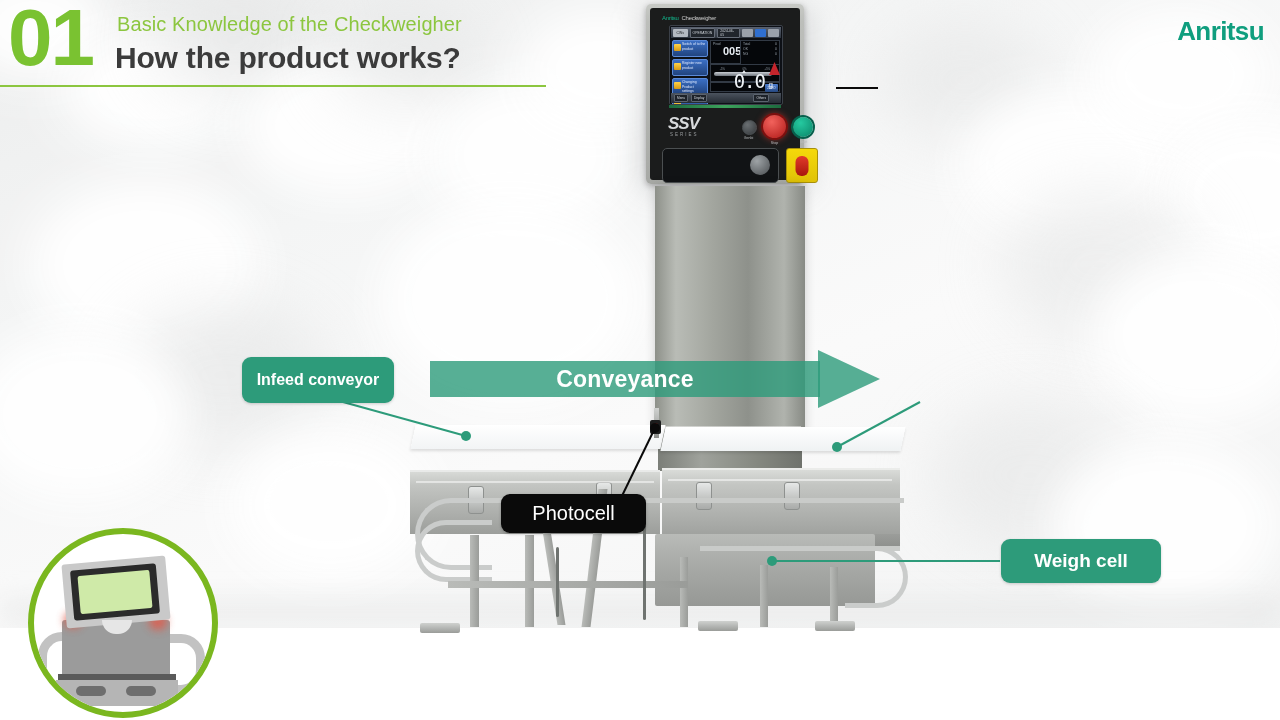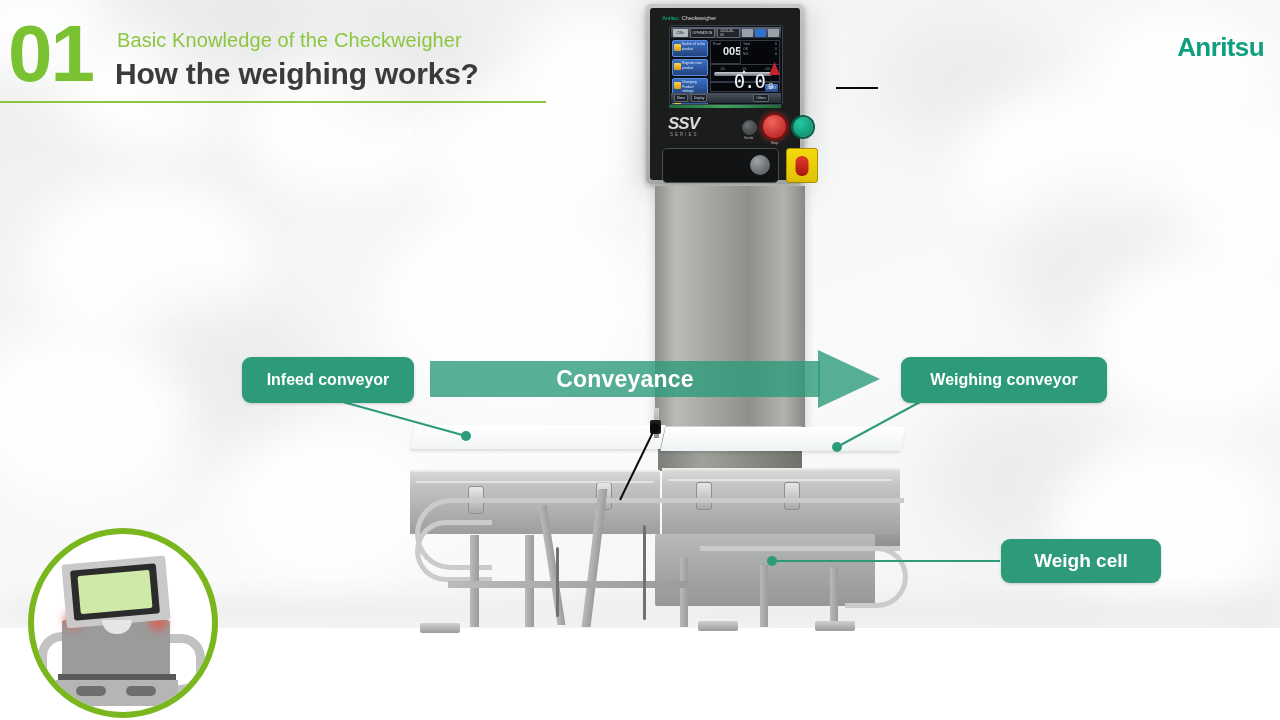--- a/index.html
+++ b/index.html
@@ -26,21 +26,21 @@
   .bg-floor{
     position:absolute;left:0;right:0;top:600px;height:40px;
     background:linear-gradient(180deg,rgba(228,229,229,.75),rgba(255,255,255,0));
     filter:blur(12px);
   }
   .bg-bottomwhite{
     position:absolute;left:0;right:0;top:628px;height:92px;background:#ffffff;
   }
 
   
-  .header{position:absolute;left:0;top:16px;width:1280px;height:96px;text-align:center;}
+  .header{position:absolute;left:0;top:0;width:1280px;height:96px;text-align:center;}
   .hdr-num{
     position:absolute;left:8px;top:-2px;
     font-size:80px;font-weight:bold;color:#7ac231;letter-spacing:-2px;
     line-height:1;font-family:"Liberation Sans", sans-serif;
   }
   .hdr-sub{
     position:absolute;left:117px;top:13px;
     font-size:20px;color:#8cc63f;font-weight:normal;letter-spacing:.1px;
   }
   .hdr-title{
@@ -324,21 +324,21 @@
     position:absolute;background:#2d9b7a;border-radius:9px;
     color:#ffffff;font-weight:bold;
     display:flex;align-items:center;justify-content:center;
     box-shadow:0 1px 3px rgba(0,0,0,.18);
   }
   .chip-dark{
     position:absolute;background:#0a0a0a;border-radius:9px;
     color:#ffffff;display:flex;align-items:center;justify-content:center;
     box-shadow:0 1px 3px rgba(0,0,0,.25);
   }
-  .lbl-infeed{left:242px;top:357px;width:172px;height:46px;font-size:16px;}
+  .lbl-infeed{left:242px;top:357px;width:152px;height:46px;font-size:16px;}
   .lbl-weighing{left:901px;top:357px;width:206px;height:46px;font-size:16px;}
   .lbl-weighcell{left:1001px;top:539px;width:160px;height:44px;font-size:19px;}
   .lbl-indicator{left:871px;top:70px;width:145px;height:37px;font-size:20px;}
   .lbl-photocell{left:501px;top:494px;width:145px;height:39px;font-size:20px;}
 
   .leader{position:absolute;overflow:visible;}
   .leader line{stroke:#2d9b7a;stroke-width:2;}
   .leader circle{fill:#2d9b7a;}
   .leader-dark line{stroke:#0a0a0a;stroke-width:2;}
   .leader-dark circle{fill:#0a0a0a;}
@@ -603,31 +603,31 @@
   </svg>
 
   <svg class="leader" style="left:0;top:0;width:1280px;height:720px;">
     <line x1="1000" y1="561" x2="772" y2="561"></line>
     <circle cx="772" cy="561" r="5"></circle>
   </svg>
 
   <div class="pill lbl-infeed">
     <span>Infeed conveyor</span>
   </div>
-  <div class="pill lbl-weighing">
-    <span>Weighing conveyor</span>
+  <div class="chip-dark lbl-photocell">
+    <span>Photocell</span>
   </div>
   <div class="pill lbl-weighcell">
     <span>Weigh cell</span>
   </div>
 
   <div class="header">
     <div class="hdr-num">01</div>
     <div class="hdr-sub">Basic Knowledge of the Checkweigher</div>
-    <div class="hdr-title">How the weighing works?</div>
+    <div class="hdr-title">How the product works?</div>
     <div class="hdr-rule"></div>
     <div class="logo">Anritsu</div>
   </div>
 
   <div class="badge">
     <div class="arm-l"></div>
     <div class="arm-r"></div>
     <div class="body"></div>
     <div class="glow-l"></div>
     <div class="glow-r"></div>

